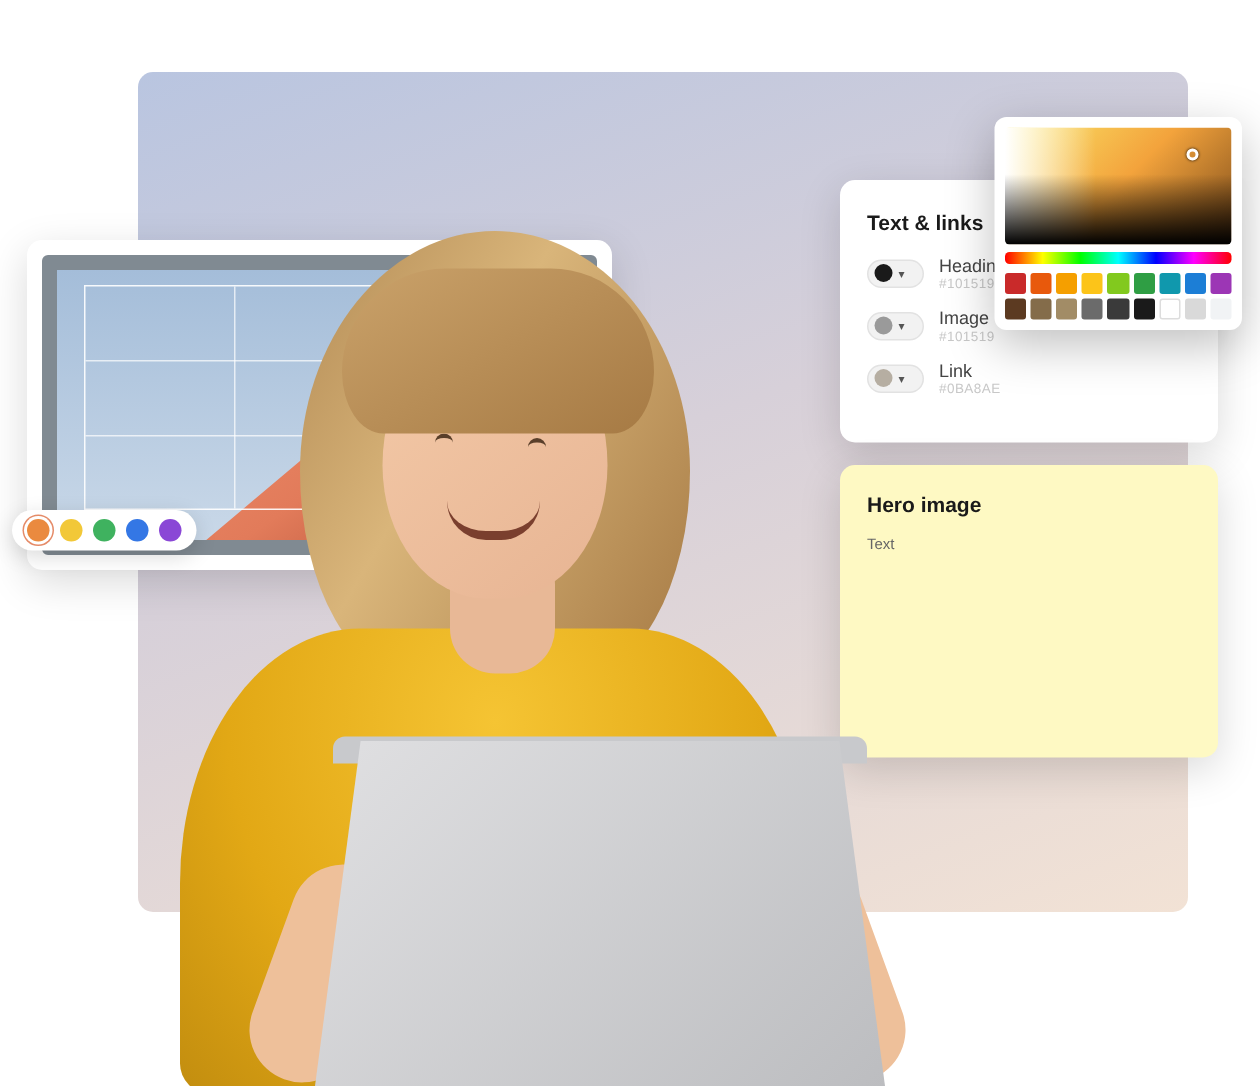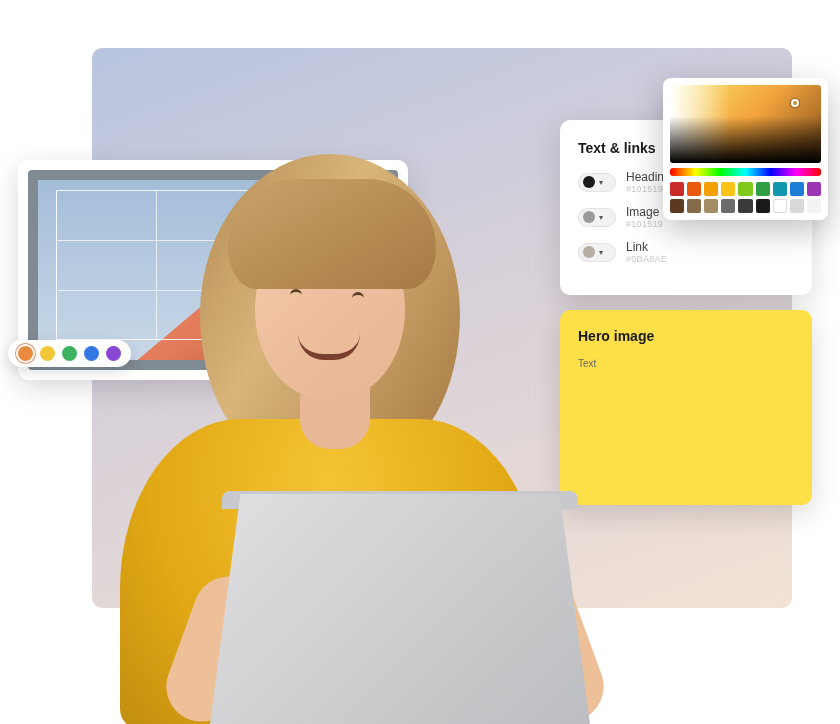--- a/index.html
+++ b/index.html
@@ -187,21 +187,21 @@
       aspect-ratio: 1;
       border-radius: 2px;
       cursor: pointer;
     }
     .hero-panel {
       position: absolute;
       top: 310px;
       right: 28px;
       width: 252px;
       height: 195px;
-      background: #fde047;
+      background: #fef9c3;
       border-radius: 10px;
       padding: 18px;
       box-shadow: 0 8px 28px rgba(0,0,0,0.15);
     }
     .hero-sub {
       font-size: 10px;
       color: #666;
       margin: 14px 0 8px;
     }
     .hero-box {

